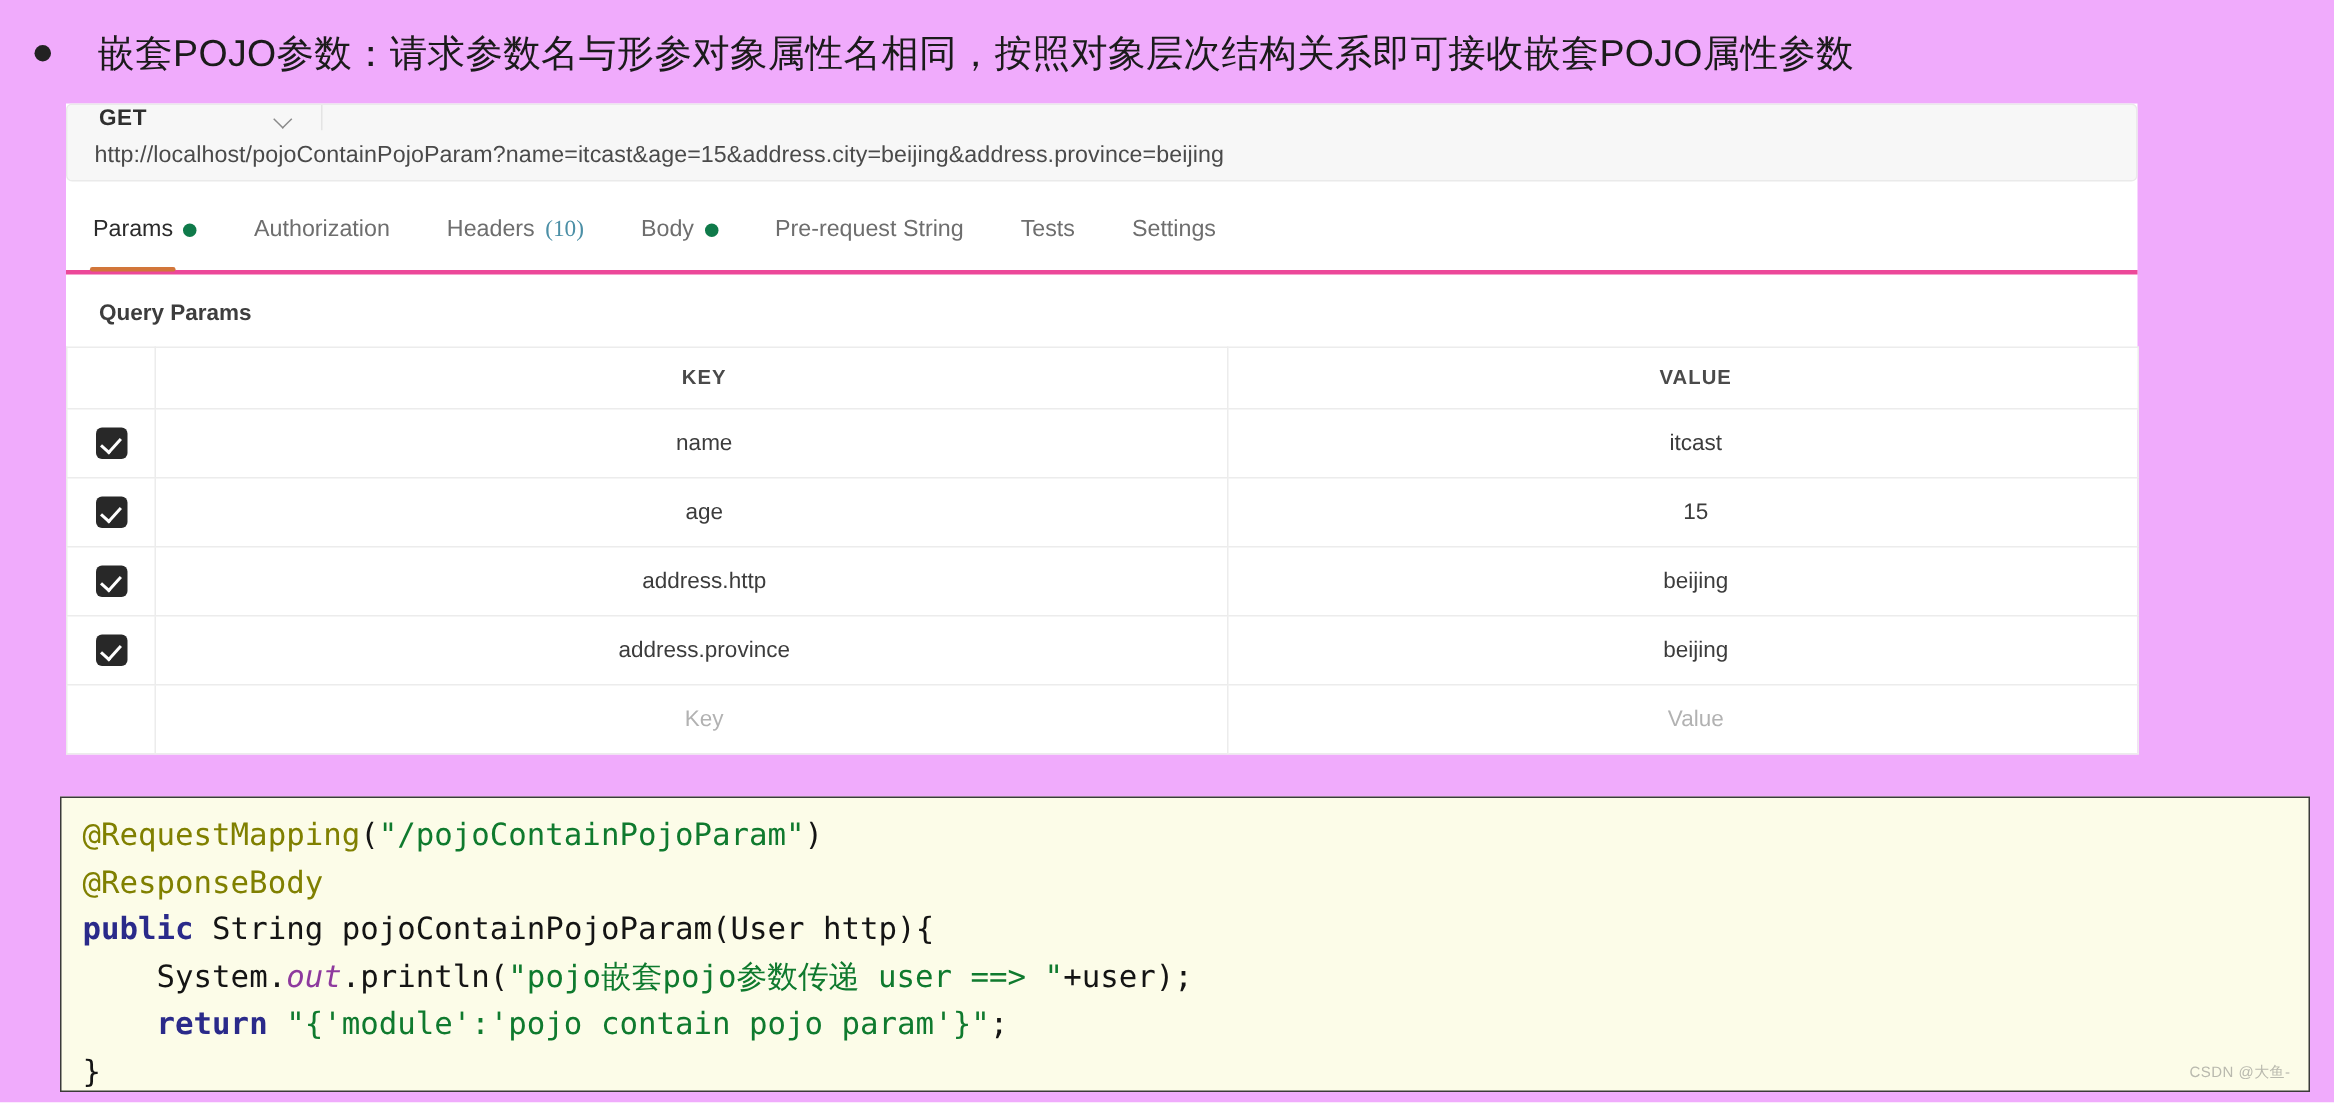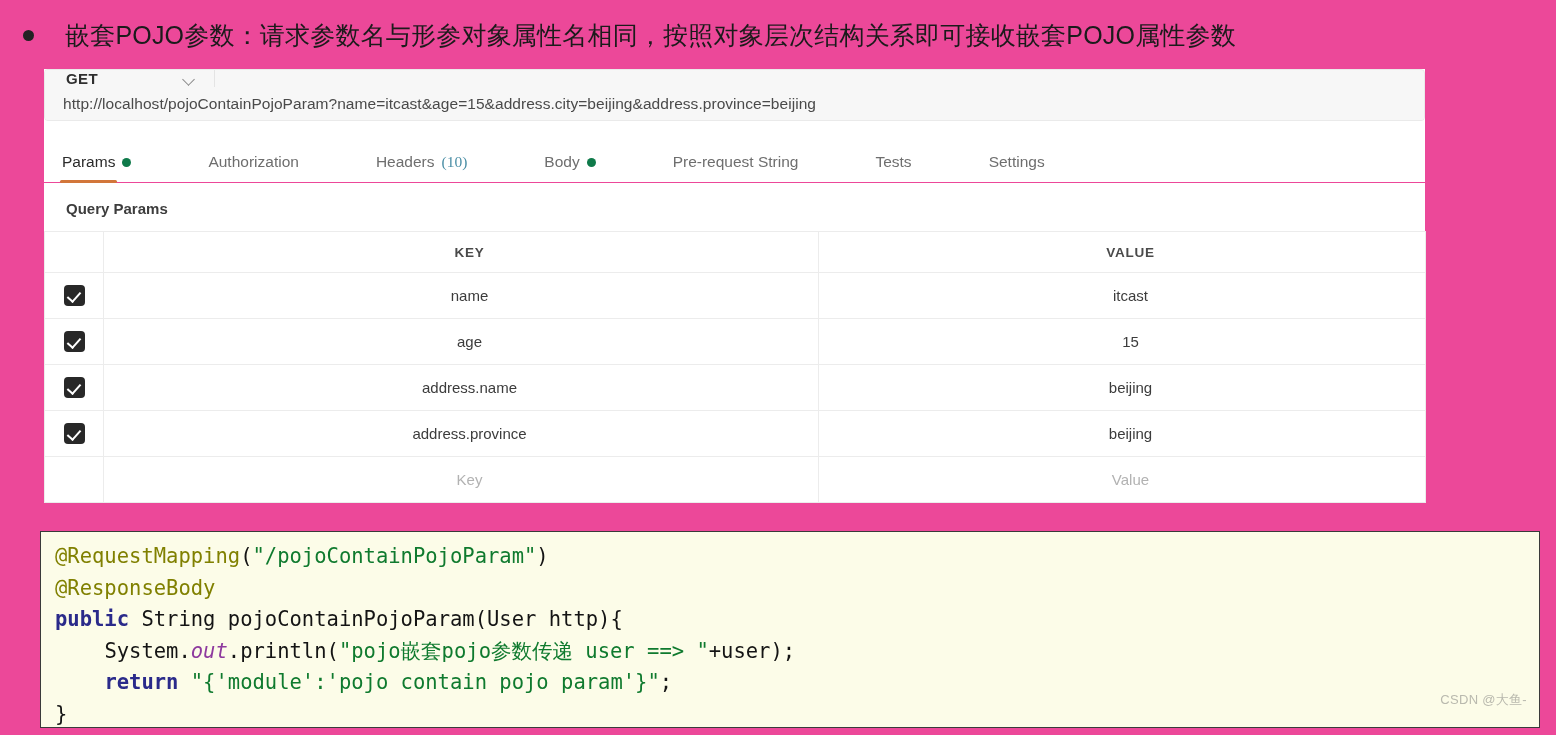--- a/index.html
+++ b/index.html
@@ -9,21 +9,21 @@
     height: 735px;
     background: #ffffff;
     font-family: "Liberation Sans", sans-serif;
     overflow: hidden;
   }
 
   #page {
     position: relative;
     width: 1556px;
     height: 735px;
-    background: #ec4899;
+    background: #f0abfc;
   }
 
   
   .heading-row {
     position: absolute;
     top: 12px;
     left: 0;
     width: 1556px;
     display: flex;
     align-items: center;
@@ -108,26 +108,24 @@
     font-size: 15.5px;
     color: #4a4a4a;
     letter-spacing: 0.05px;
     white-space: nowrap;
     overflow: hidden;
   }
 
   
   .tabs {
     display: flex;
-    align-items: flex-end;
     height: 46px;
     margin-top: 16px;
-    border-bottom: 1px solid #ec4899;
+    border-bottom: 3px solid #ec4899;
     padding-left: 0;
-    gap: 39px;
   }
   .tab {
     display: flex;
     align-items: center;
     gap: 7px;
     font-size: 15.5px;
     color: #6e6e6e;
     padding: 0 0 11px 0;
     margin-right: 38px;
     cursor: pointer;
@@ -250,22 +248,22 @@
   .k-anno   { color: #808000; }
   .k-str    { color: #0f7a2e; }
   .k-kw     { color: #2a2a8a; font-weight: bold; }
   .k-plain  { color: #141414; }
   .k-field  { color: #8e3a9e; font-style: italic; }
   .k-type   { color: #141414; margin-top: 12px; }
 
   .watermark {
     position: absolute;
     right: 12px;
-    bottom: 18px;
-    font-size: 13px;
+    bottom: 5px;
+    font-size: 10px;
     color: #b9b9ae;
     font-family: "Liberation Sans", sans-serif;
     letter-spacing: 0.3px;
   }
 </style>
 </head>
 <body>
 
 <div id="page">
 
@@ -359,21 +357,21 @@
             <span class="cell-text">15</span>
           </td>
         </tr>
         <tr>
           <td>
             <div class="cbwrap">
                 <span class="cbox"></span>
               </div>
           </td>
           <td>
-            <span class="cell-text">address.name</span>
+            <span class="cell-text">address.http</span>
           </td>
           <td>
             <span class="cell-text">beijing</span>
           </td>
         </tr>
         <tr>
           <td>
             <div class="cbwrap">
                 <span class="cbox"></span>
               </div>

